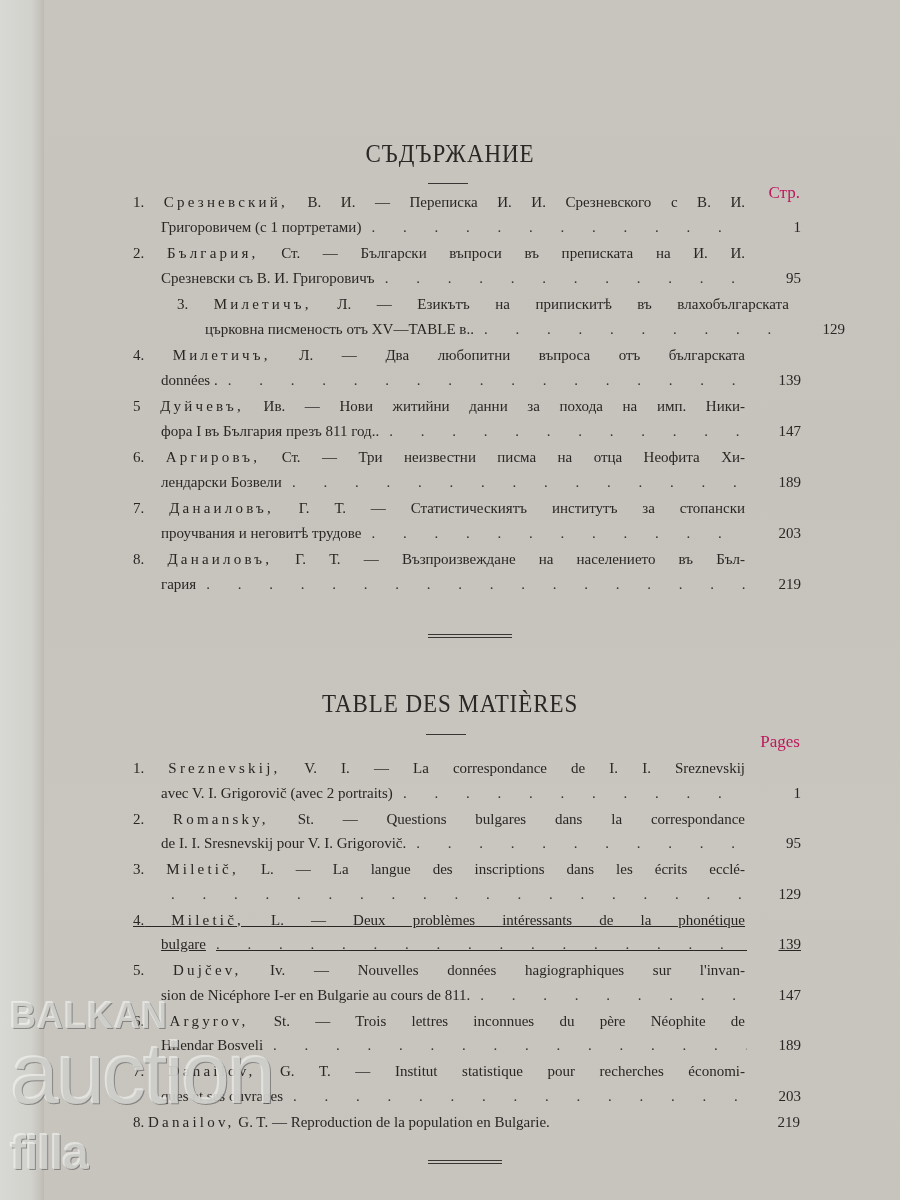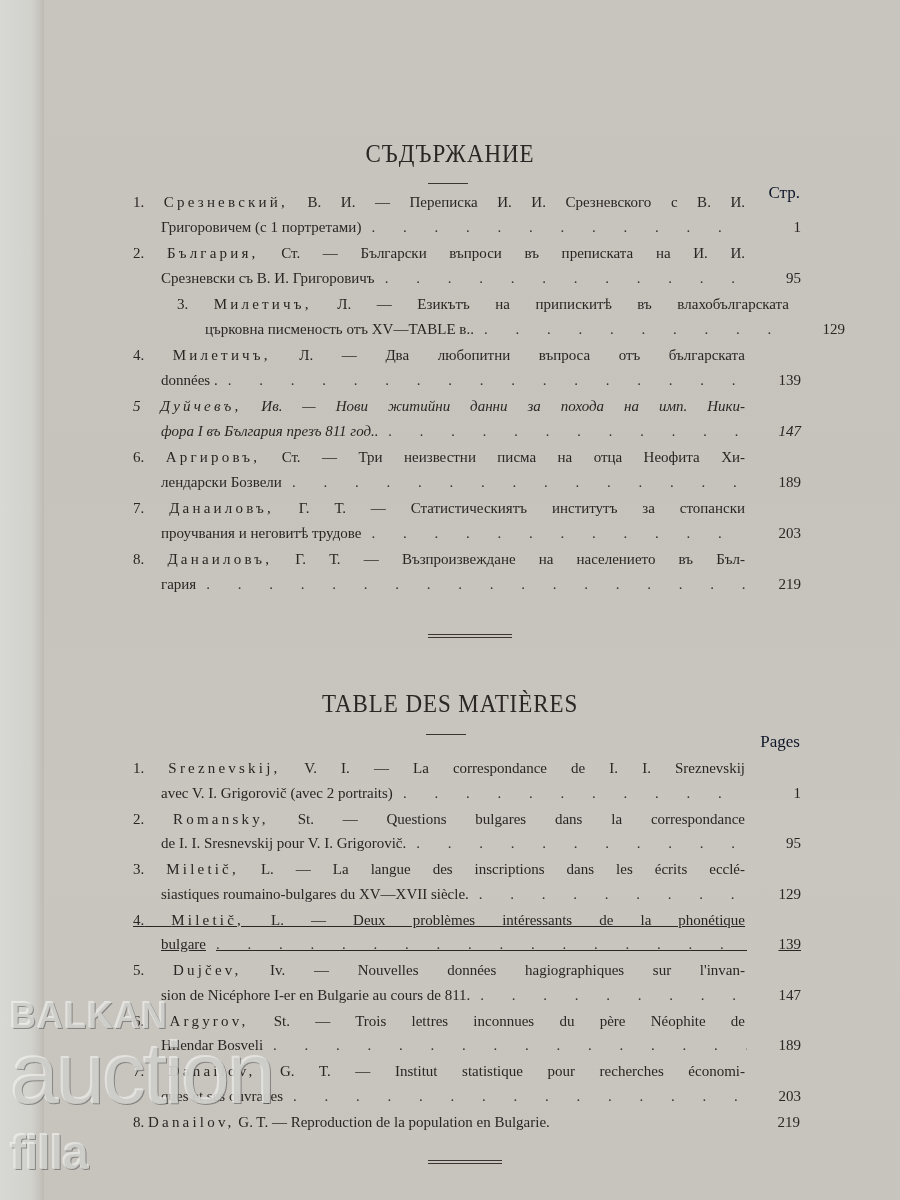--- a/index.html
+++ b/index.html
@@ -20,21 +20,21 @@
   .section-title {
     position: absolute; left: 0; width: 900px; text-align: center;
     font-size: 25px; letter-spacing: 1px; color: #2b2725;
     transform: scaleX(0.92);
   }
   .rule {
     position: absolute; height: 0; border-top: 1.5px solid #3a3532;
   }
   .rule.double { border-top: 1.5px solid #3a3532; border-bottom: 1.5px solid #3a3532; height: 2px; }
   .col-head {
-    position: absolute; right: 100px; font-size: 17px; color: #0f172a;
+    position: absolute; right: 100px; font-size: 17px; color: #be185d;
   }
   .entry {
     position: absolute; left: 133px; width: 667px;
     font-size: 15px; line-height: 24.5px; color: #2a2624;
   }
   .entry .l1 { display: block; white-space: nowrap; width: 612px; text-align: justify; text-align-last: justify; }
   .entry .l2 { display: flex; padding-left: 28px; width: 640px; white-space: nowrap; }
   .entry .author { letter-spacing: 3.2px; }
   .entry .l2 .txt { flex: 0 0 auto; }
   .entry .l2 .dots {
@@ -90,21 +90,21 @@
       </span>
     </div>
     <div class="entry" style="top: 343px;">
       <span class="l1"><span>4.</span> <span class="author">Милетичъ,</span> <span>Л. —</span> <span>Два любопитни въпроса отъ българската</span></span>
       <span class="l2">
         <span class="txt">données .</span>
         <span class="dots">. . . . . . . . . . . . . . . . . . . . . . . . . . . . . . .</span>
         <span class="pg">139</span>
       </span>
     </div>
-    <div class="entry" style="top: 394px; font-style: italic;">
+    <div class="entry" style="top: 394px;">
       <span class="l1"><span>5</span> <span class="author">Дуйчевъ,</span> <span>Ив. —</span> <span>Нови житийни данни за похода на имп. Ники-</span></span>
       <span class="l2">
         <span class="txt">фора I въ България презъ 811 год..</span>
         <span class="dots">. . . . . . . . . . . . . . . . . . . . . . . . . . . . . . .</span>
         <span class="pg">147</span>
       </span>
     </div>
     <div class="entry" style="top: 445px;">
       <span class="l1"><span>6.</span> <span class="author">Аргировъ,</span> <span>Ст. —</span> <span>Три неизвестни писма на отца Неофита Хи-</span></span>
       <span class="l2">
@@ -150,21 +150,20 @@
       <span class="l1"><span>2.</span> <span class="author">Romansky,</span> <span>St. —</span> <span>Questions bulgares dans la correspondance</span></span>
       <span class="l2">
         <span class="txt">de I. I. Sresnevskij pour V. I. Grigorovič.</span>
         <span class="dots">. . . . . . . . . . . . . . . . . . . . . . . . . . . . . . .</span>
         <span class="pg">95</span>
       </span>
     </div>
     <div class="entry" style="top: 857px;">
       <span class="l1"><span>3.</span> <span class="author">Miletič,</span> <span>L. —</span> <span>La langue des inscriptions dans les écrits ecclé-</span></span>
       <span class="l2">
-        <span class="txt">siastiques roumaino-bulgares du XV—XVII siècle.</span>
         <span class="dots">. . . . . . . . . . . . . . . . . . . . . . . . . . . . . . .</span>
         <span class="pg">129</span>
       </span>
     </div>
     <div class="entry" style="top: 907.5px; text-decoration: underline;">
       <span class="l1"><span>4.</span> <span class="author">Miletič,</span> <span>L. —</span> <span>Deux problèmes intéressants de la phonétique</span></span>
       <span class="l2">
         <span class="txt">bulgare</span>
         <span class="dots">. . . . . . . . . . . . . . . . . . . . . . . . . . . . . . .</span>
         <span class="pg">139</span>

